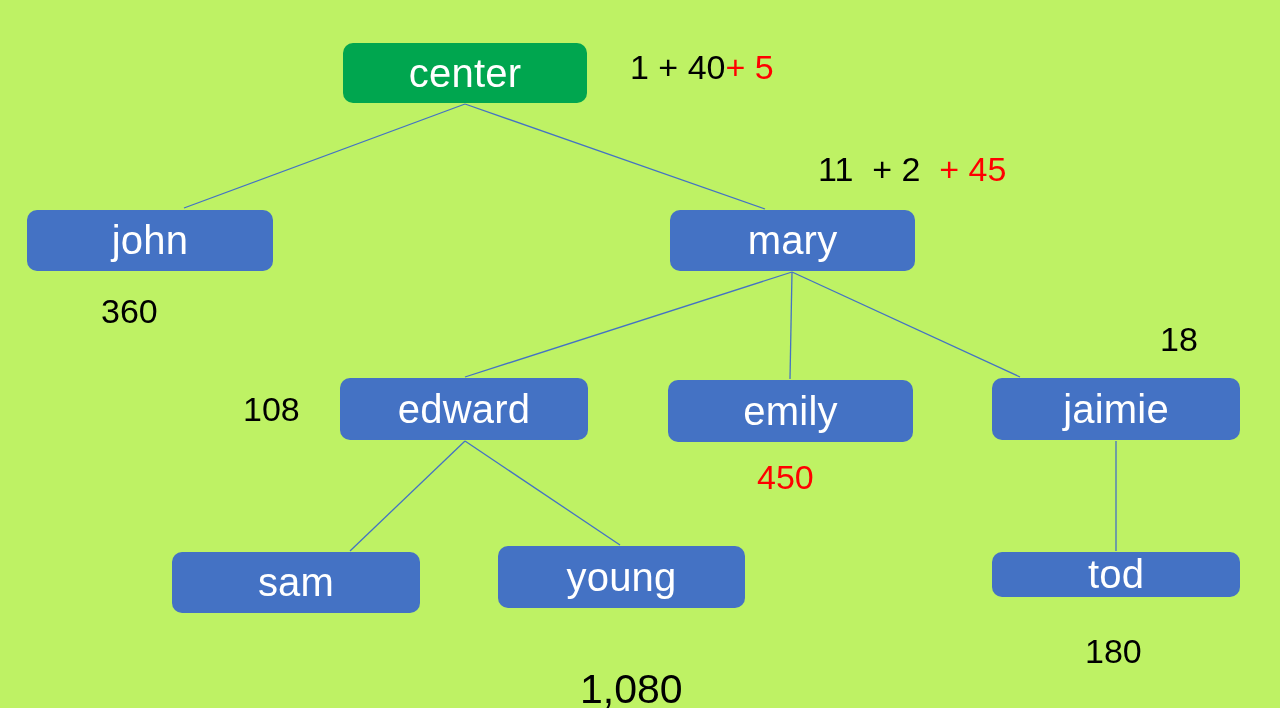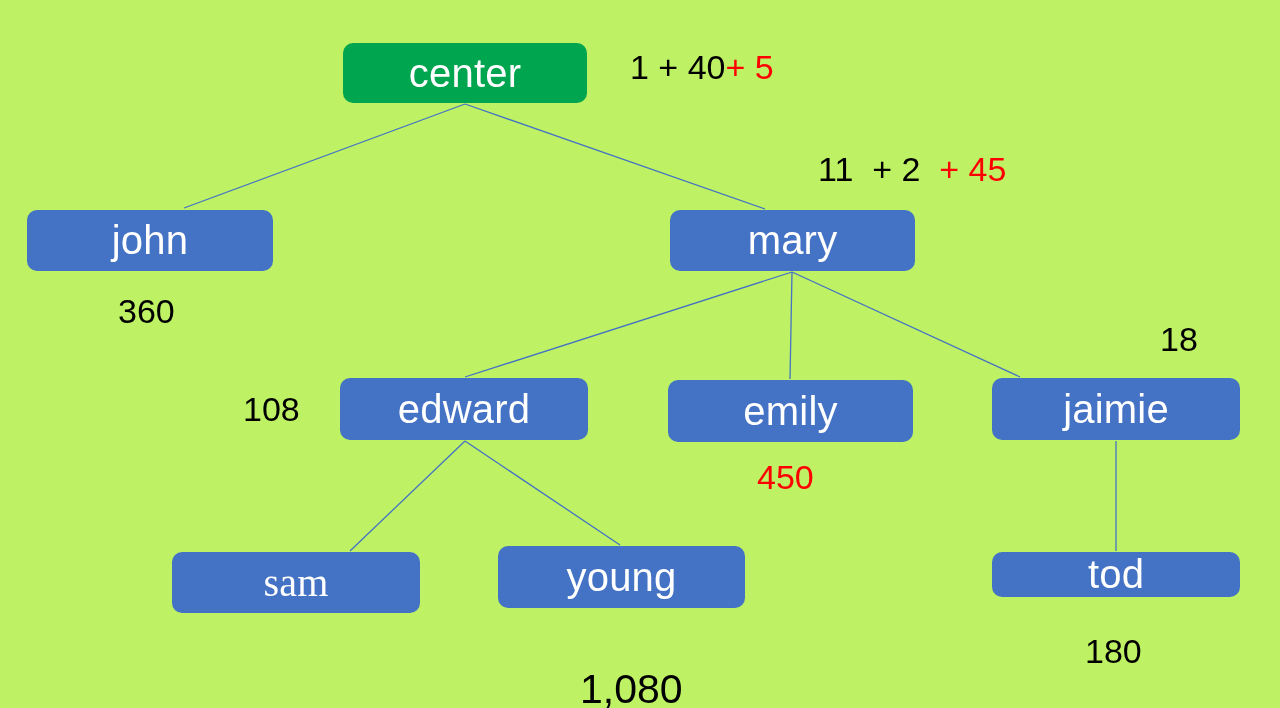--- a/index.html
+++ b/index.html
@@ -75,33 +75,33 @@
       </div>
       <div class="node node-blue" style="left: 340px; top: 378px; width: 248px; height: 62px; font-size: 40px; color: rgb(255, 255, 255);">
         <span>edward</span>
       </div>
       <div class="node node-blue" style="left: 668px; top: 380px; width: 245px; height: 62px; font-size: 40px; color: rgb(255, 255, 255);">
         <span>emily</span>
       </div>
       <div class="node node-blue" style="left: 992px; top: 378px; width: 248px; height: 62px; font-size: 40px; color: rgb(255, 255, 255);">
         <span>jaimie</span>
       </div>
-      <div class="node node-blue" style="left: 172px; top: 552px; width: 248px; height: 61px; font-size: 40px; color: rgb(255, 255, 255); font-family: Liberation Serif, serif;">
+      <div class="node node-blue" style="left: 172px; top: 552px; width: 248px; height: 61px; font-size: 40px; color: rgb(255, 255, 255);">
         <span>sam</span>
       </div>
       <div class="node node-blue" style="left: 498px; top: 546px; width: 247px; height: 62px; font-size: 40px; color: rgb(255, 255, 255);">
         <span>young</span>
       </div>
       <div class="node node-blue" style="left: 992px; top: 552px; width: 248px; height: 45px; font-size: 40px; color: rgb(255, 255, 255);">
         <span>tod</span>
       </div>
     </div>
   <div id="annotation-layer">
       <div class="label" style="left: 630px; top: 48px; font-size: 34px;"><span class="blk">1 + 40</span><span class="red" style="color: rgb(255, 0, 0);">+ 5</span></div>
       <div class="label" style="left: 818px; top: 150px; font-size: 34px;"><span class="blk">11  + 2 </span><span class="red" style="color: rgb(255, 0, 0);"> + 45</span></div>
-      <div class="label" style="left: 118px; top: 292px; font-size: 34px;"><span class="blk">360</span></div>
+      <div class="label" style="left: 101px; top: 292px; font-size: 34px;"><span class="blk">360</span></div>
       <div class="label" style="left: 243px; top: 390px; font-size: 34px; text-align: right;"><span class="blk">108</span></div>
       <div class="label" style="left: 757px; top: 458px; font-size: 34px;"><span class="red" style="color: rgb(255, 0, 0); margin-top: 10px;">450</span></div>
       <div class="label" style="left: 1160px; top: 320px; font-size: 34px;"><span class="blk">18</span></div>
       <div class="label" style="left: 580px; top: 632px; font-size: 41px; margin-top: 34px;"><span class="blk">1,080</span></div>
       <div class="label" style="left: 1085px; top: 632px; font-size: 34px;"><span class="blk">180</span></div>
     </div>
 </div>
 
 </body></html>

